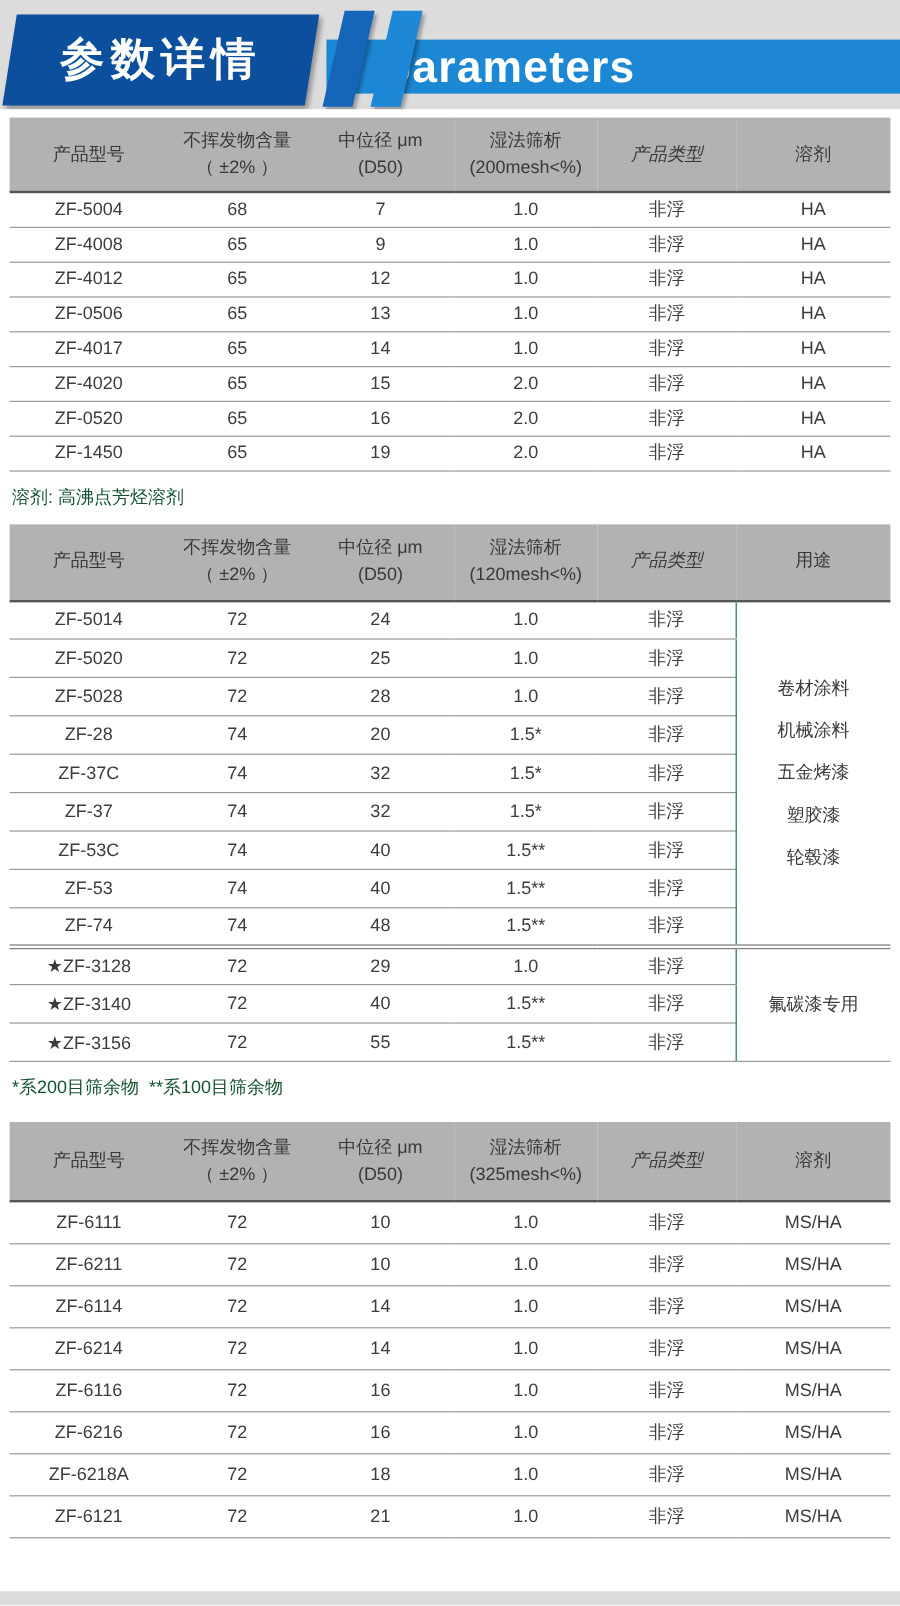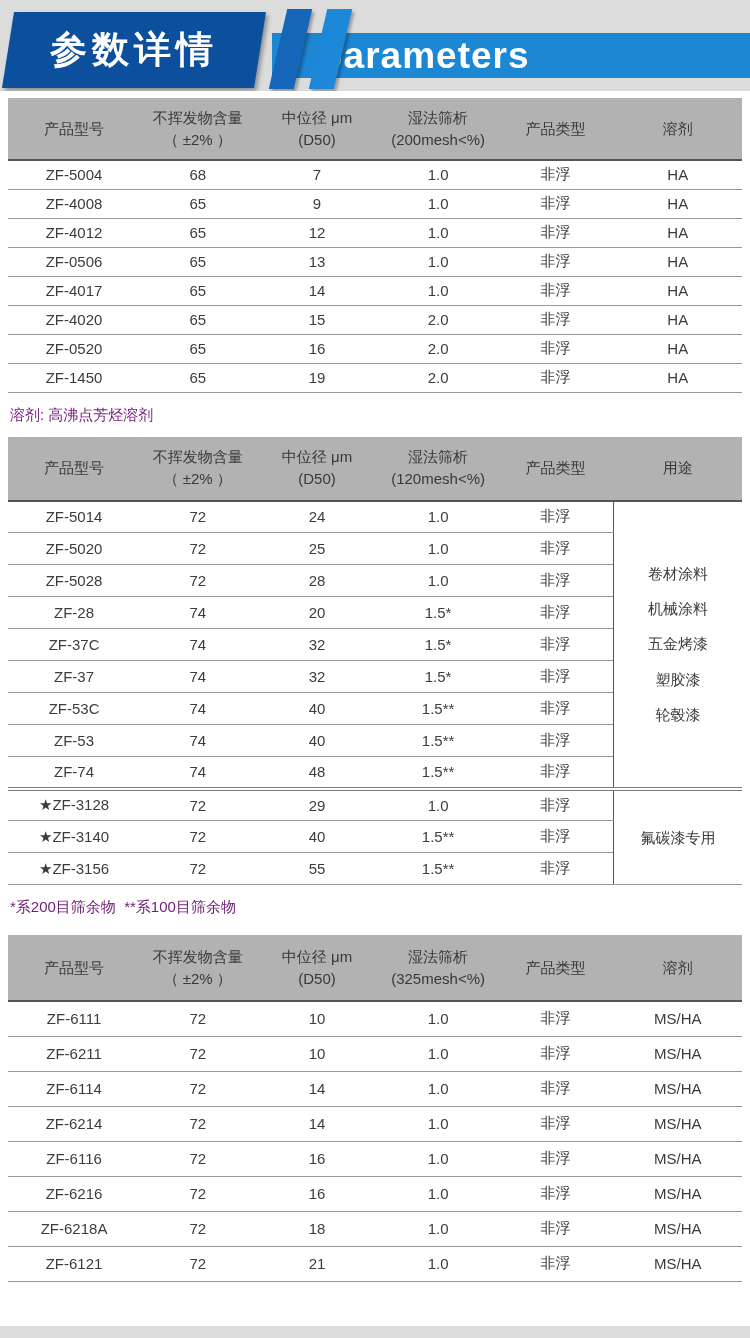--- a/index.html
+++ b/index.html
@@ -83,41 +83,41 @@
   table.ptable td {
     text-align: center;
     vertical-align: middle;
     border-bottom: 1px solid #979797;
     padding: 0 2px;
   }
   table.ptable th:nth-child(1) { width: 18%; }
   table.ptable th:nth-child(2) { width: 15.7%; }
   table.ptable th:nth-child(3) { width: 16.8%; }
   table.ptable th:nth-child(4) { width: 16.2%; }
-  table.ptable th:nth-child(5) { width: 15.8%; }
+  table.ptable th:nth-child(5) { width: 15.8%; font-style: italic; }
   table.ptable th:nth-child(6) { width: 17.5%; }
 
   .t1 th { height: 62px; }
   .t1 td { height: 29px; }
   .t2 th { height: 64px; }
   .t2 td { height: 32px; }
   .t3 th { height: 66px; }
   .t3 td { height: 35px; }
 
   td.usage-cell {
     border-left: 1px solid #0f766e;
     white-space: pre-line;
     line-height: 2.35;
     font-size: 15px;
   }
   tr.group-start td { border-top: 4px double #7a7a7a; }
 
   .tnote {
     font-size: 15px;
-    color: #701a75;
+    color: #14532d;
     padding: 11px 2px 12px 2px;
     white-space: pre-wrap;
     line-height: 1.4;
   }
   .tgap { height: 6px; }
 
   .footer-strip {
     position: absolute;
     left: 0; bottom: 0;
     width: 750px; height: 12px;

